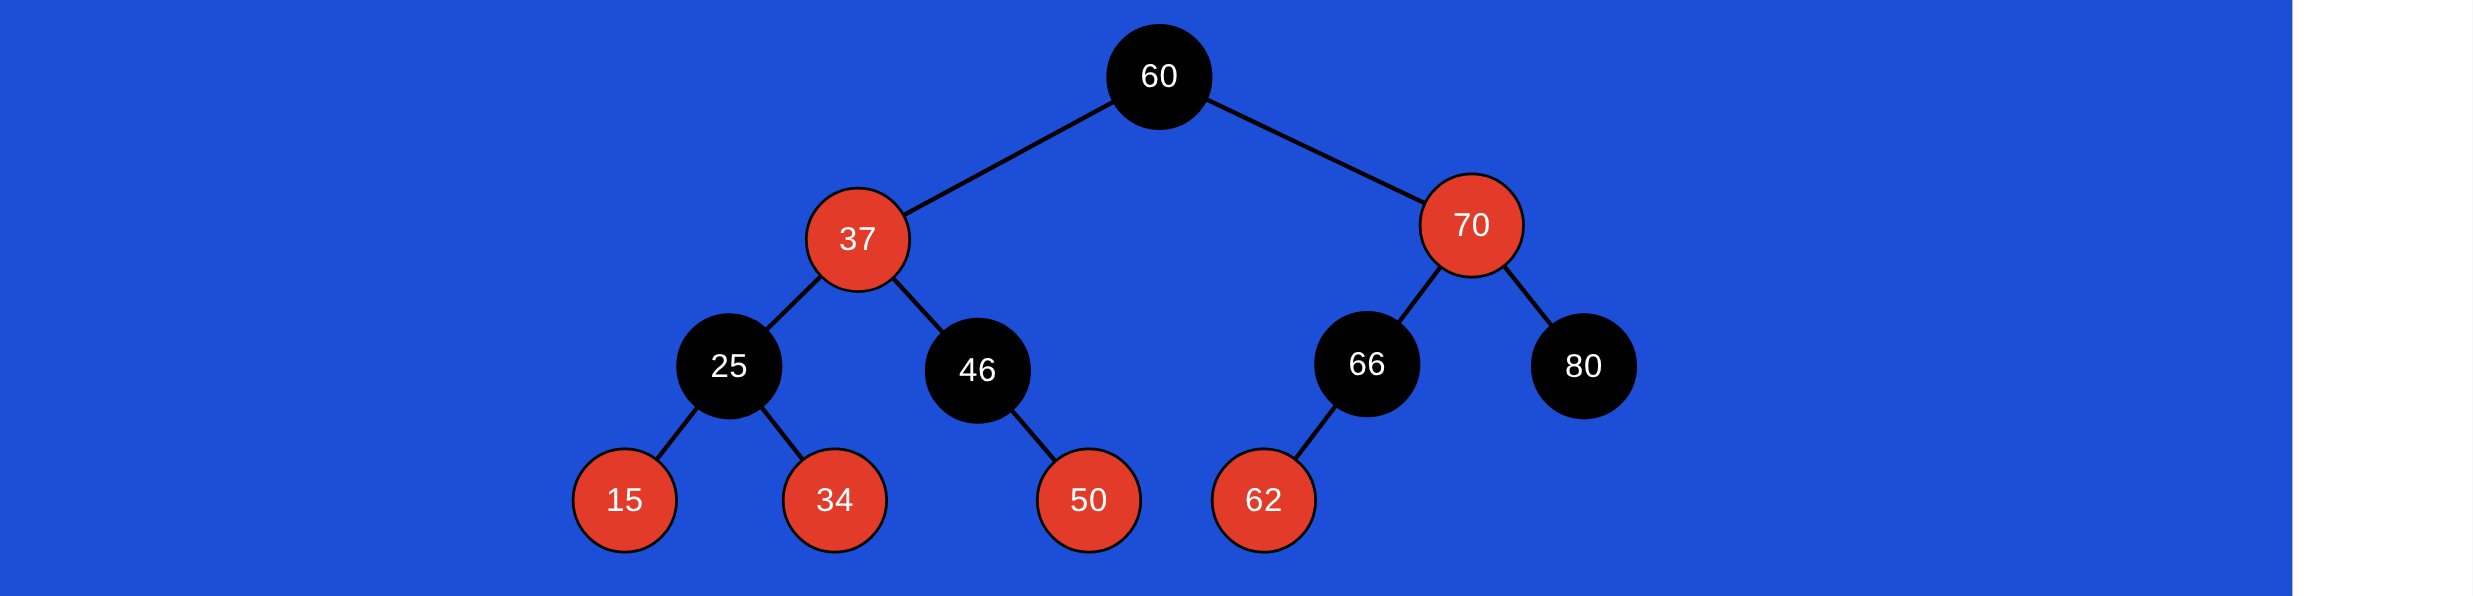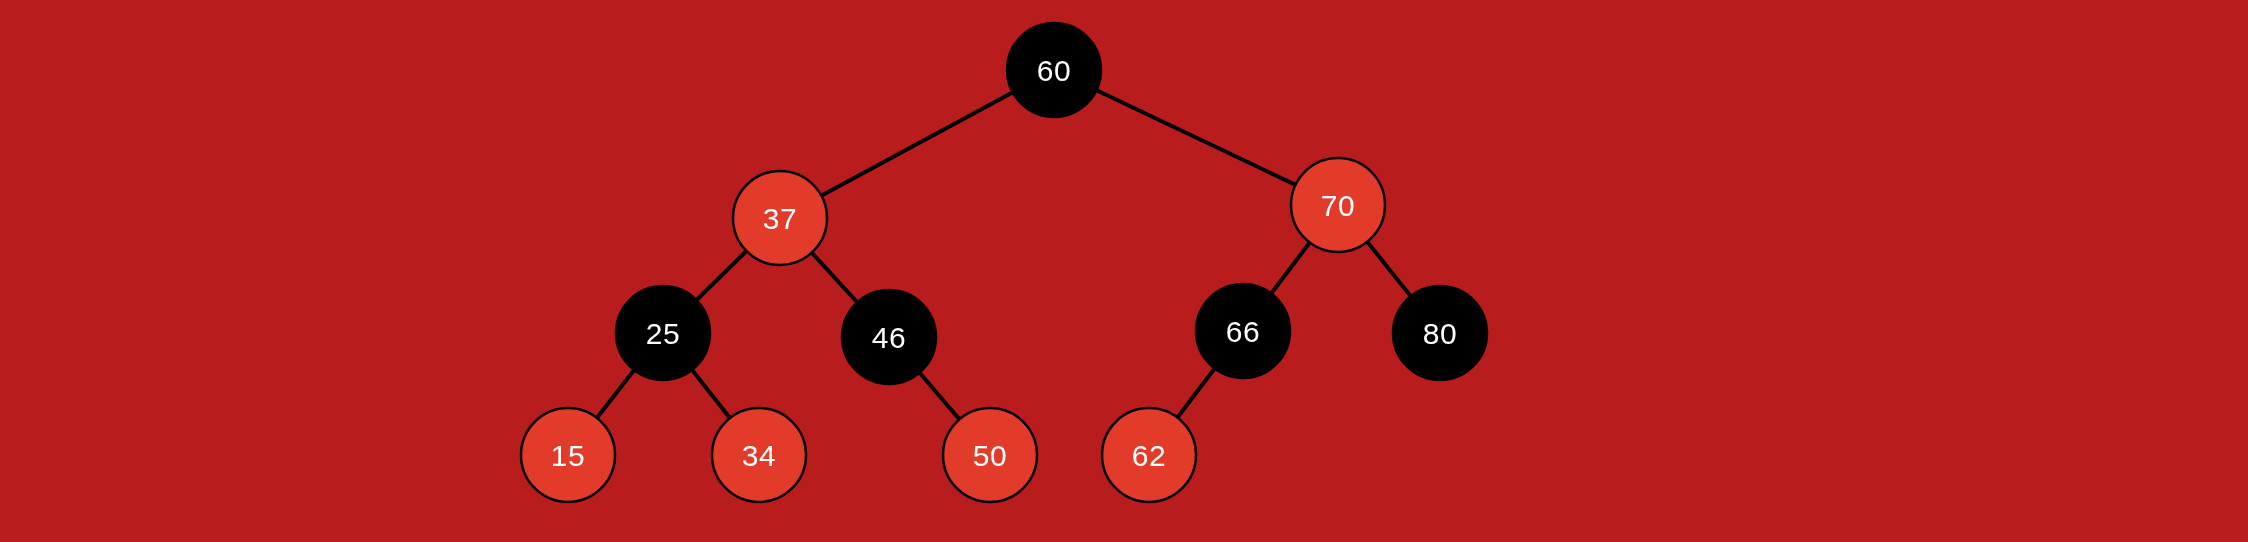--- a/index.html
+++ b/index.html
@@ -6,23 +6,23 @@
     margin: 0;
     padding: 0;
     width: 2248px;
     height: 542px;
     background: #ffffff;
     overflow: hidden;
     font-family: "Liberation Sans", sans-serif;
   }
   .canvas-wrap {
     position: relative;
-    width: 2248px;
+    width: 2084px;
     height: 542px;
-    background: #b91c1c;
+    background: #1d4ed8;
   }
   svg.tree-svg {
     position: absolute;
     left: 0;
     top: 0;
     display: block;
   }
   svg.tree-svg text {
     font-family: "Liberation Sans", sans-serif;
     font-size: 30px;

